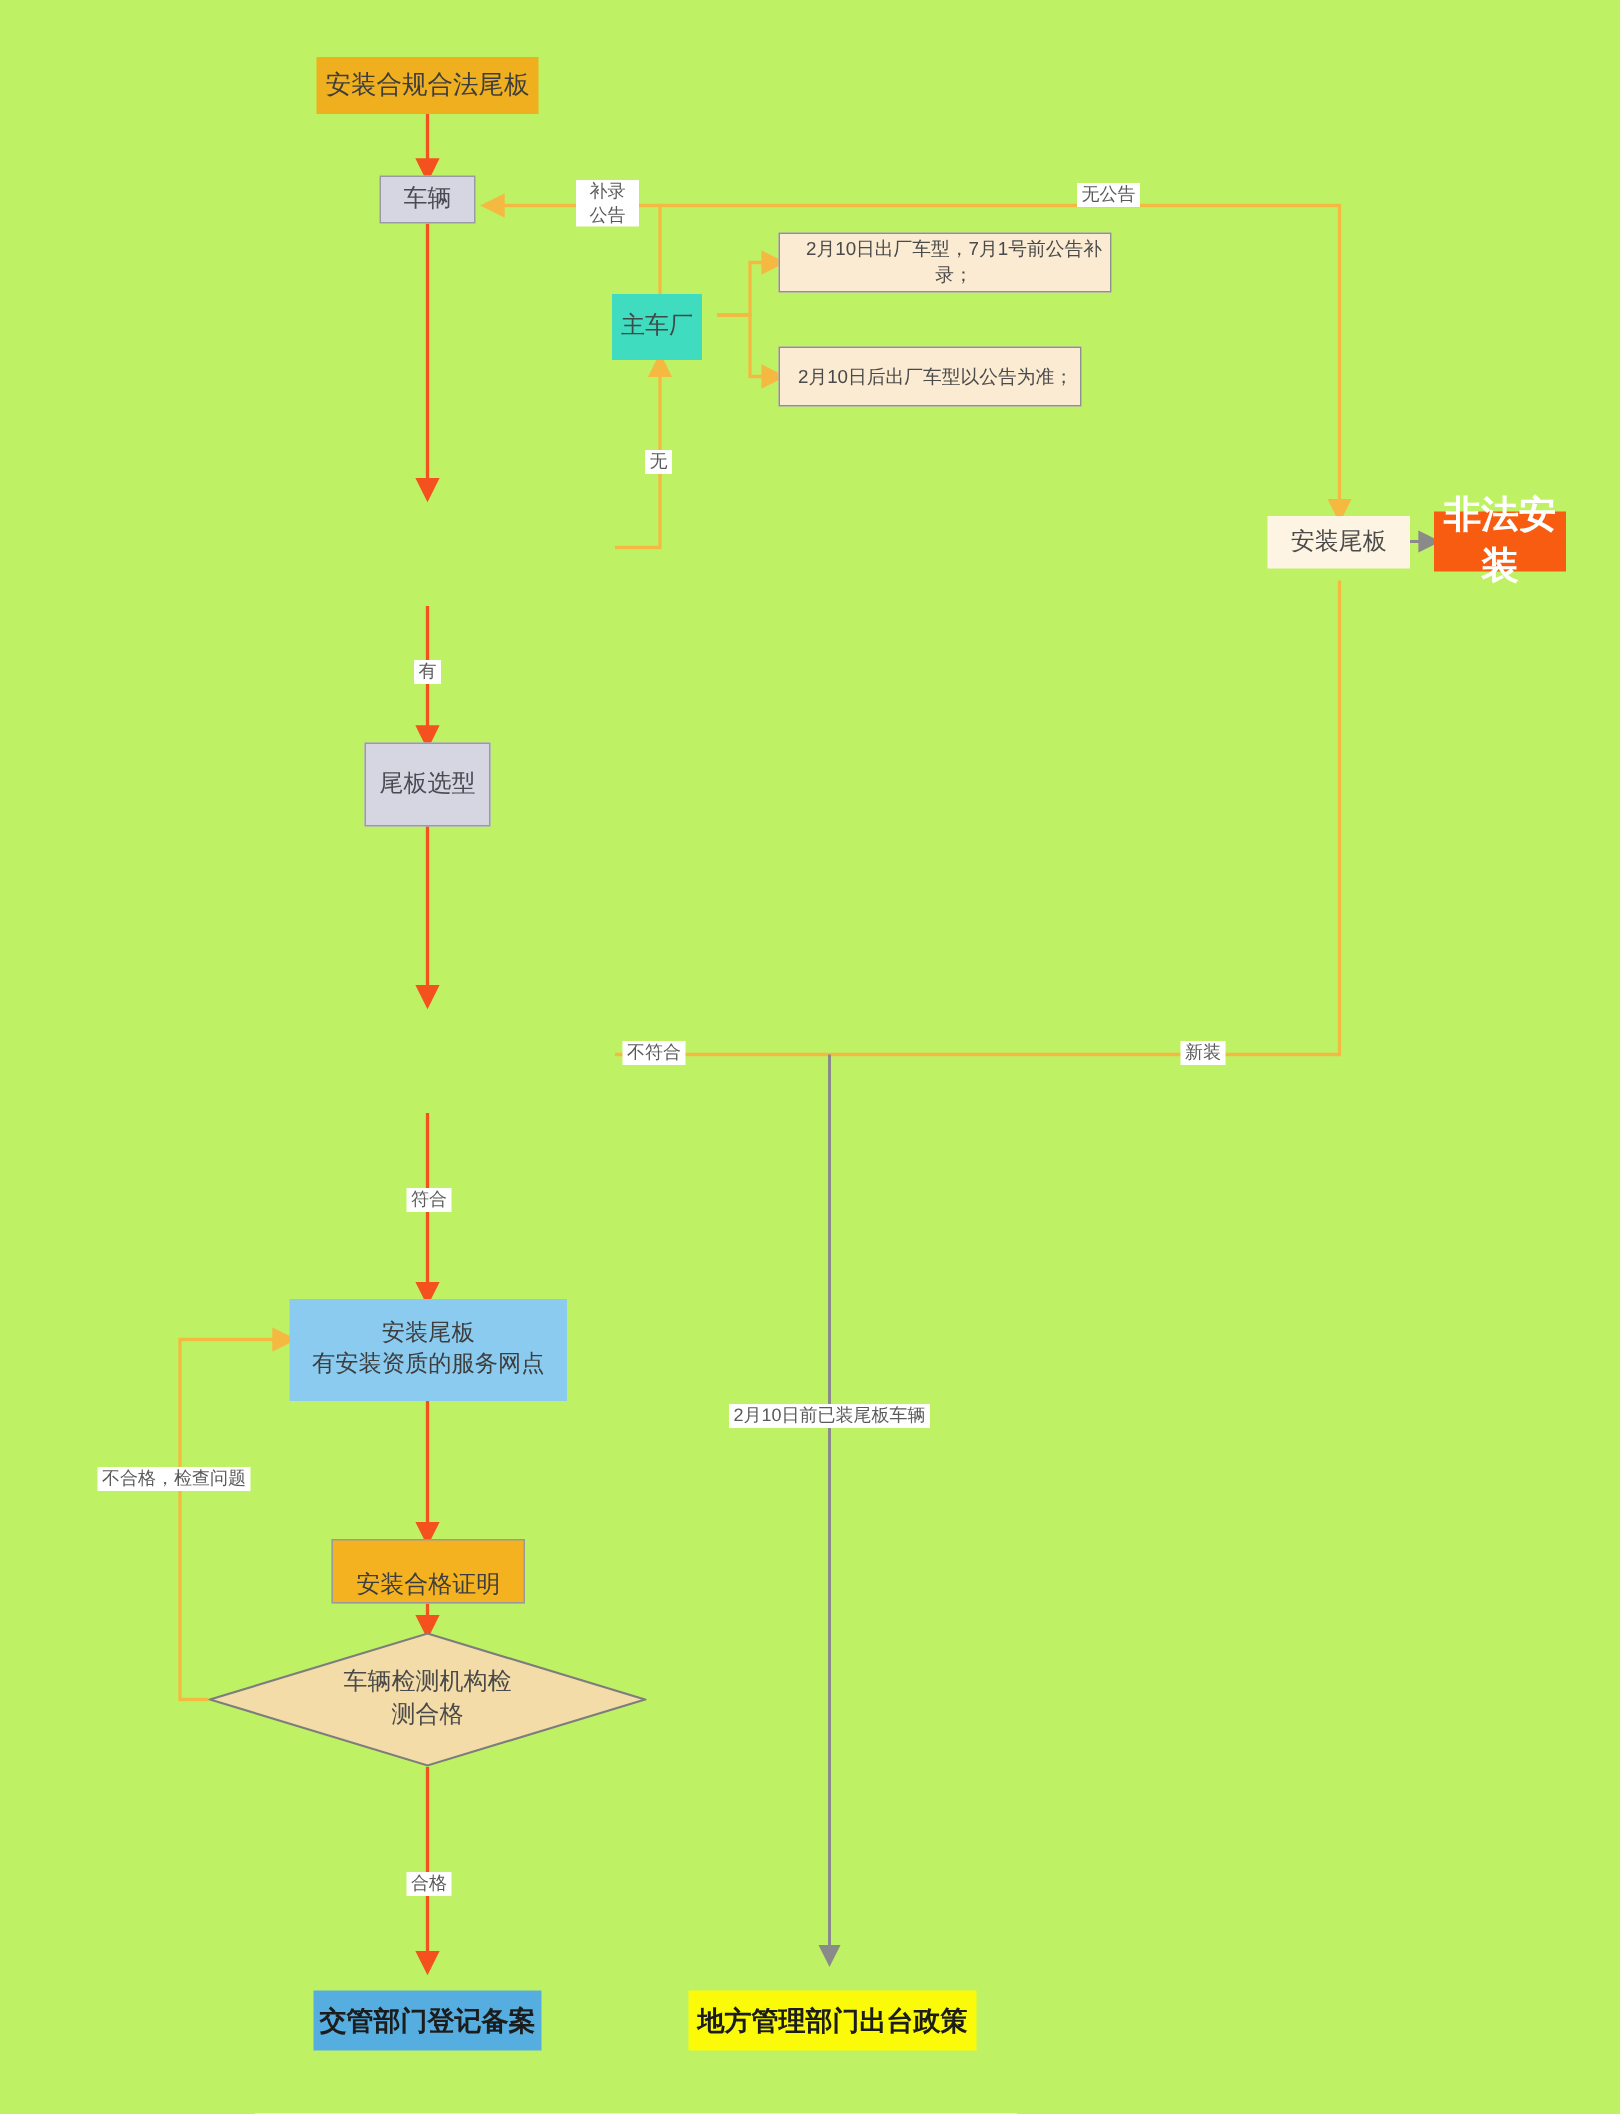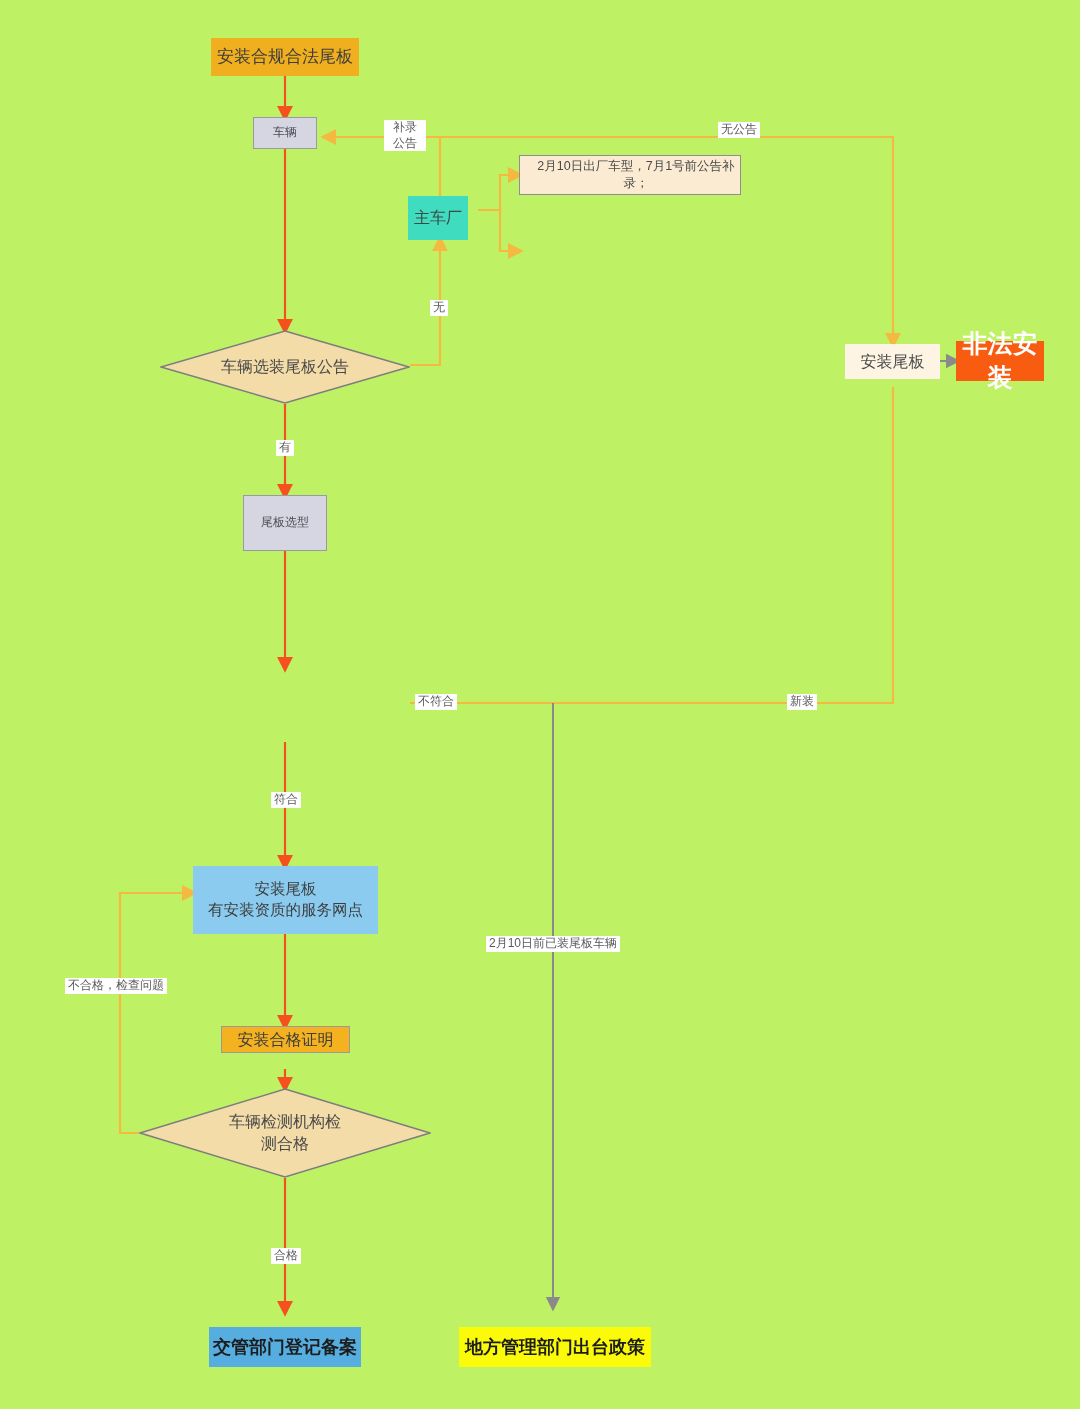--- a/index.html
+++ b/index.html
@@ -4,21 +4,21 @@
 <style>
   html,body{margin:0;padding:0;background:#ffffff;}
   body{width:1080px;height:1409px;font-family:"Liberation Sans","DejaVu Sans",sans-serif;}
   #canvas{position:relative;width:1080px;height:1409px;overflow:hidden;background:#bef264;padding-left:16px;}
   svg.edges{position:absolute;left:0;top:0;width:1080px;height:1409px;}
 
   .node{position:absolute;box-sizing:border-box;display:flex;align-items:center;
         justify-content:center;text-align:center;color:#404040;line-height:1.35;}
 
   .n-start{background:#EFAF1E;color:#3d3d3d;font-size:17px;}
-  .n-proc-gray{background:#D6D6E2;border:1px solid #9a9aa5;color:#4a4a52;font-size:12px;font-family:Liberation Mono, monospace;}
+  .n-proc-gray{background:#D6D6E2;border:1px solid #9a9aa5;color:#4a4a52;font-size:16px;}
   .n-teal{background:#3FDCC0;color:#3d4a48;font-size:16px;}
   .n-note{background:#FAEBD2;border:1px solid #8f8f8f;color:#4a4a4a;font-size:12.5px;
           justify-content:flex-start;padding-left:12px;}
   .n-install{background:#FDF4E3;color:#4a4a4a;font-size:16px;}
   .n-illegal{background:#F75C11;color:#ffffff;font-size:25px;font-weight:bold;}
   .n-blue{background:#8ACBEF;color:#3d3d3d;font-size:15.5px;}
   .n-cert{background:#F4B221;border:1px solid #9a9a9a;color:#3d3d3d;font-size:16px;}
   .n-blue-end{background:#56AEE0;color:#1c1c1c;font-size:18px;font-weight:bold;}
   .n-yellow-end{background:#FBFB09;color:#1c1c1c;font-size:18px;font-weight:bold;}
 
@@ -87,47 +87,44 @@
   </div>
 
   <div class="node n-teal" style="left:408px;top:196px;width:60px;height:44px;">
     <span>主车厂</span>
   </div>
 
   <div class="node n-note" style="left:519px;top:155px;width:222px;height:40px;">
     <span>2月10日出厂车型，7月1号前公告补录；</span>
   </div>
 
+  <div class="node n-note" style="left:519px;top:231px;width:202px;height:40px;">
+    <span>2月10日后出厂车型以公告为准；</span>
+  </div>
 
-  <div class="diamond-wrap" style="left:160px;top:330px;width:250px;height:74px;">
-    <svg width="250" height="74" viewBox="0 0 250 74" xmlns="http://www.w3.org/2000/svg">
-      <polygon points="125,1 249,37 125,73 1,37" fill="#F3DCA8" stroke="#7d7d7d" stroke-width="1.4"></polygon>
-    </svg>
-    <div class="diamond-label">车辆选装尾板公告</div>
-  </div>
 
   <div class="node n-proc-gray" style="left:243px;top:495px;width:84px;height:56px;">
     <span>尾板选型</span>
   </div>
 
 
   <div class="node n-install" style="left:845px;top:344px;width:95px;height:35px;">
     <span>安装尾板</span>
   </div>
 
   <div class="node n-illegal" style="left:956px;top:341px;width:88px;height:40px;">
     <span>非法安装</span>
   </div>
 
   <div class="node n-blue" style="left:193px;top:866px;width:185px;height:68px;flex-direction:column;">
     <span>安装尾板</span>
     <span>有安装资质的服务网点</span>
   </div>
 
-  <div class="node n-cert" style="left:221px;top:1026px;width:129px;height:27px;">
+  <div class="node n-cert" style="left:221px;top:1026px;width:129px;height:43px;align-items:flex-end;">
     <span>安装合格证明</span>
   </div>
 
   <div class="diamond-wrap" style="left:139px;top:1088px;width:292px;height:90px;">
     <svg width="292" height="90" viewBox="0 0 292 90" xmlns="http://www.w3.org/2000/svg">
       <polygon points="146,1 291,45 146,89 1,45" fill="#F3DCA8" stroke="#7d7d7d" stroke-width="1.4"></polygon>
     </svg>
     <div class="diamond-label" style="flex-direction:column;">
       <span>车辆检测机构检</span>
       <span>测合格</span>

